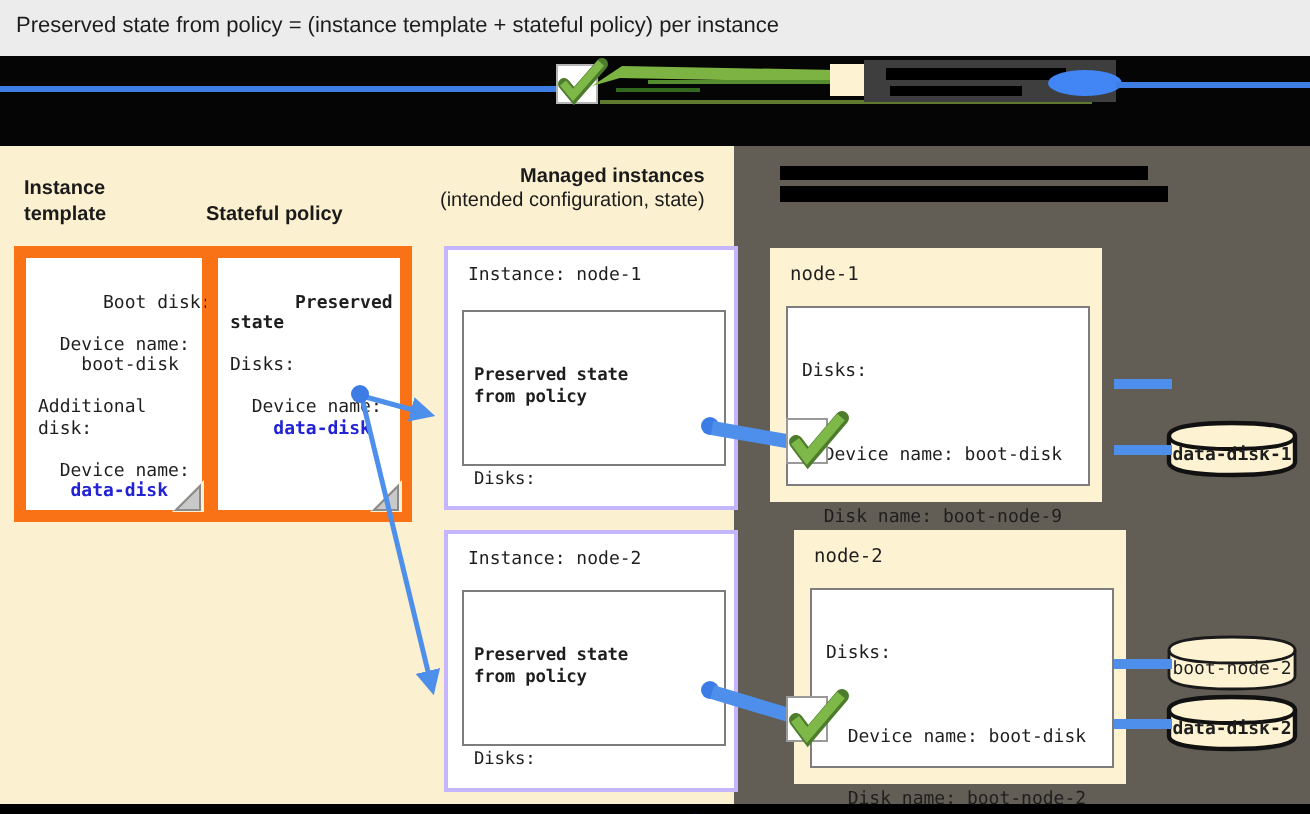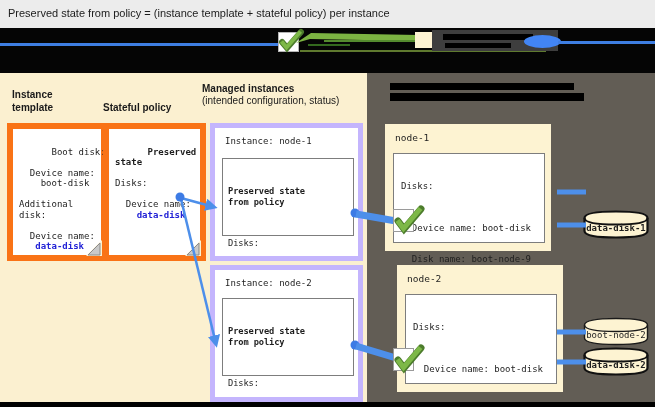--- a/index.html
+++ b/index.html
@@ -34,21 +34,21 @@
 
   .mono{font-family:"DejaVu Sans Mono",monospace;color:#1e1e1e;}
   .pre{white-space:pre;}
   .b{font-weight:bold;}
   .blue{color:#2222d6;font-weight:bold;}
 
   .doc{position:absolute;background:#fff;border:6px solid #f97316;}
   .doc .content{position:absolute;left:6px;top:7px;font-size:9px;line-height:10.5px;}
   .doc svg.dogear{position:absolute;right:-1px;bottom:-1px;}
 
-  .obox{position:absolute;background:#fff;border:5px solid #c4b5fd;}
+  .obox{position:absolute;background:#fff;border:2px solid #c4b5fd;margin-left:12px;}
   .obox .olabel{position:absolute;left:10px;top:8px;font-size:9px;}
   .ibox{position:absolute;border:1px solid #7d7d7d;background:#fff;}
   .ibox .content{position:absolute;left:5px;top:6px;font-size:8.7px;line-height:10.5px;letter-spacing:-0.1px;}
   .gap{margin-top:10px;}
 
   .nbox{position:absolute;width:166px;height:127px;background:#fdf3d2;}
   .nbox .nlabel{position:absolute;left:10px;top:8px;font-size:9.5px;}
   .nbox .ibox .content{font-size:9px;letter-spacing:0;left:7px;}
 
   .redacted{position:absolute;background:#000;}
@@ -95,23 +95,23 @@
   </div>
 
   <div class="abs" id="panel-left"></div>
 
   <div class="abs" id="panel-right"></div>
   <div class="abs" id="bottom-bar"></div>
 
   <div class="hd" style="left:12px;top:88px;">Instance
 template</div>
   <div class="hd" style="left:103px;top:101px;">Stateful policy</div>
-  <div class="abs hd3" style="left:202px;top:83px;">
+  <div class="abs hd3" style="left:220px;top:83px;text-align:right;">
     <div class="b">Managed instances</div>
-    <div>(intended configuration, status)</div>
+    <div>(intended configuration, state)</div>
   </div>
 
   <div class="doc" style="left:7px;top:123px;width:88px;height:126px;">
     <div class="content mono pre">
       <span>Boot disk:
 
   Device name:
     boot-disk
 
 Additional
@@ -183,20 +183,21 @@
       </div>
     </div>
   </div>
 
   <div class="nbox" style="left:397px;top:265px;">
     <div class="nlabel mono">node-2</div>
     <div class="ibox" style="left:8px;top:29px;width:150px;height:88px;">
       <div class="content mono pre">
         <div>Disks:</div>
         <div class="gap">  Device name: boot-disk</div>
+        <div>  Disk name: boot-node-2</div>
         
         
       </div>
     </div>
   </div>
 
   <div class="cyl bold" style="left:583px;top:210px;">
     <svg width="66" height="29">
       <path d="M1.5,8 C1.5,3.5 14,1.5 33,1.5 C52,1.5 64.5,3.5 64.5,8 L64.5,21 C64.5,25.5 52,27.5 33,27.5 C14,27.5 1.5,25.5 1.5,21 Z" fill="#fdf3d2" stroke="#111" stroke-width="2.2"></path>
       <path d="M1.5,8 C1.5,12.5 14,14.5 33,14.5 C52,14.5 64.5,12.5 64.5,8" fill="none" stroke="#111" stroke-width="2"></path>

